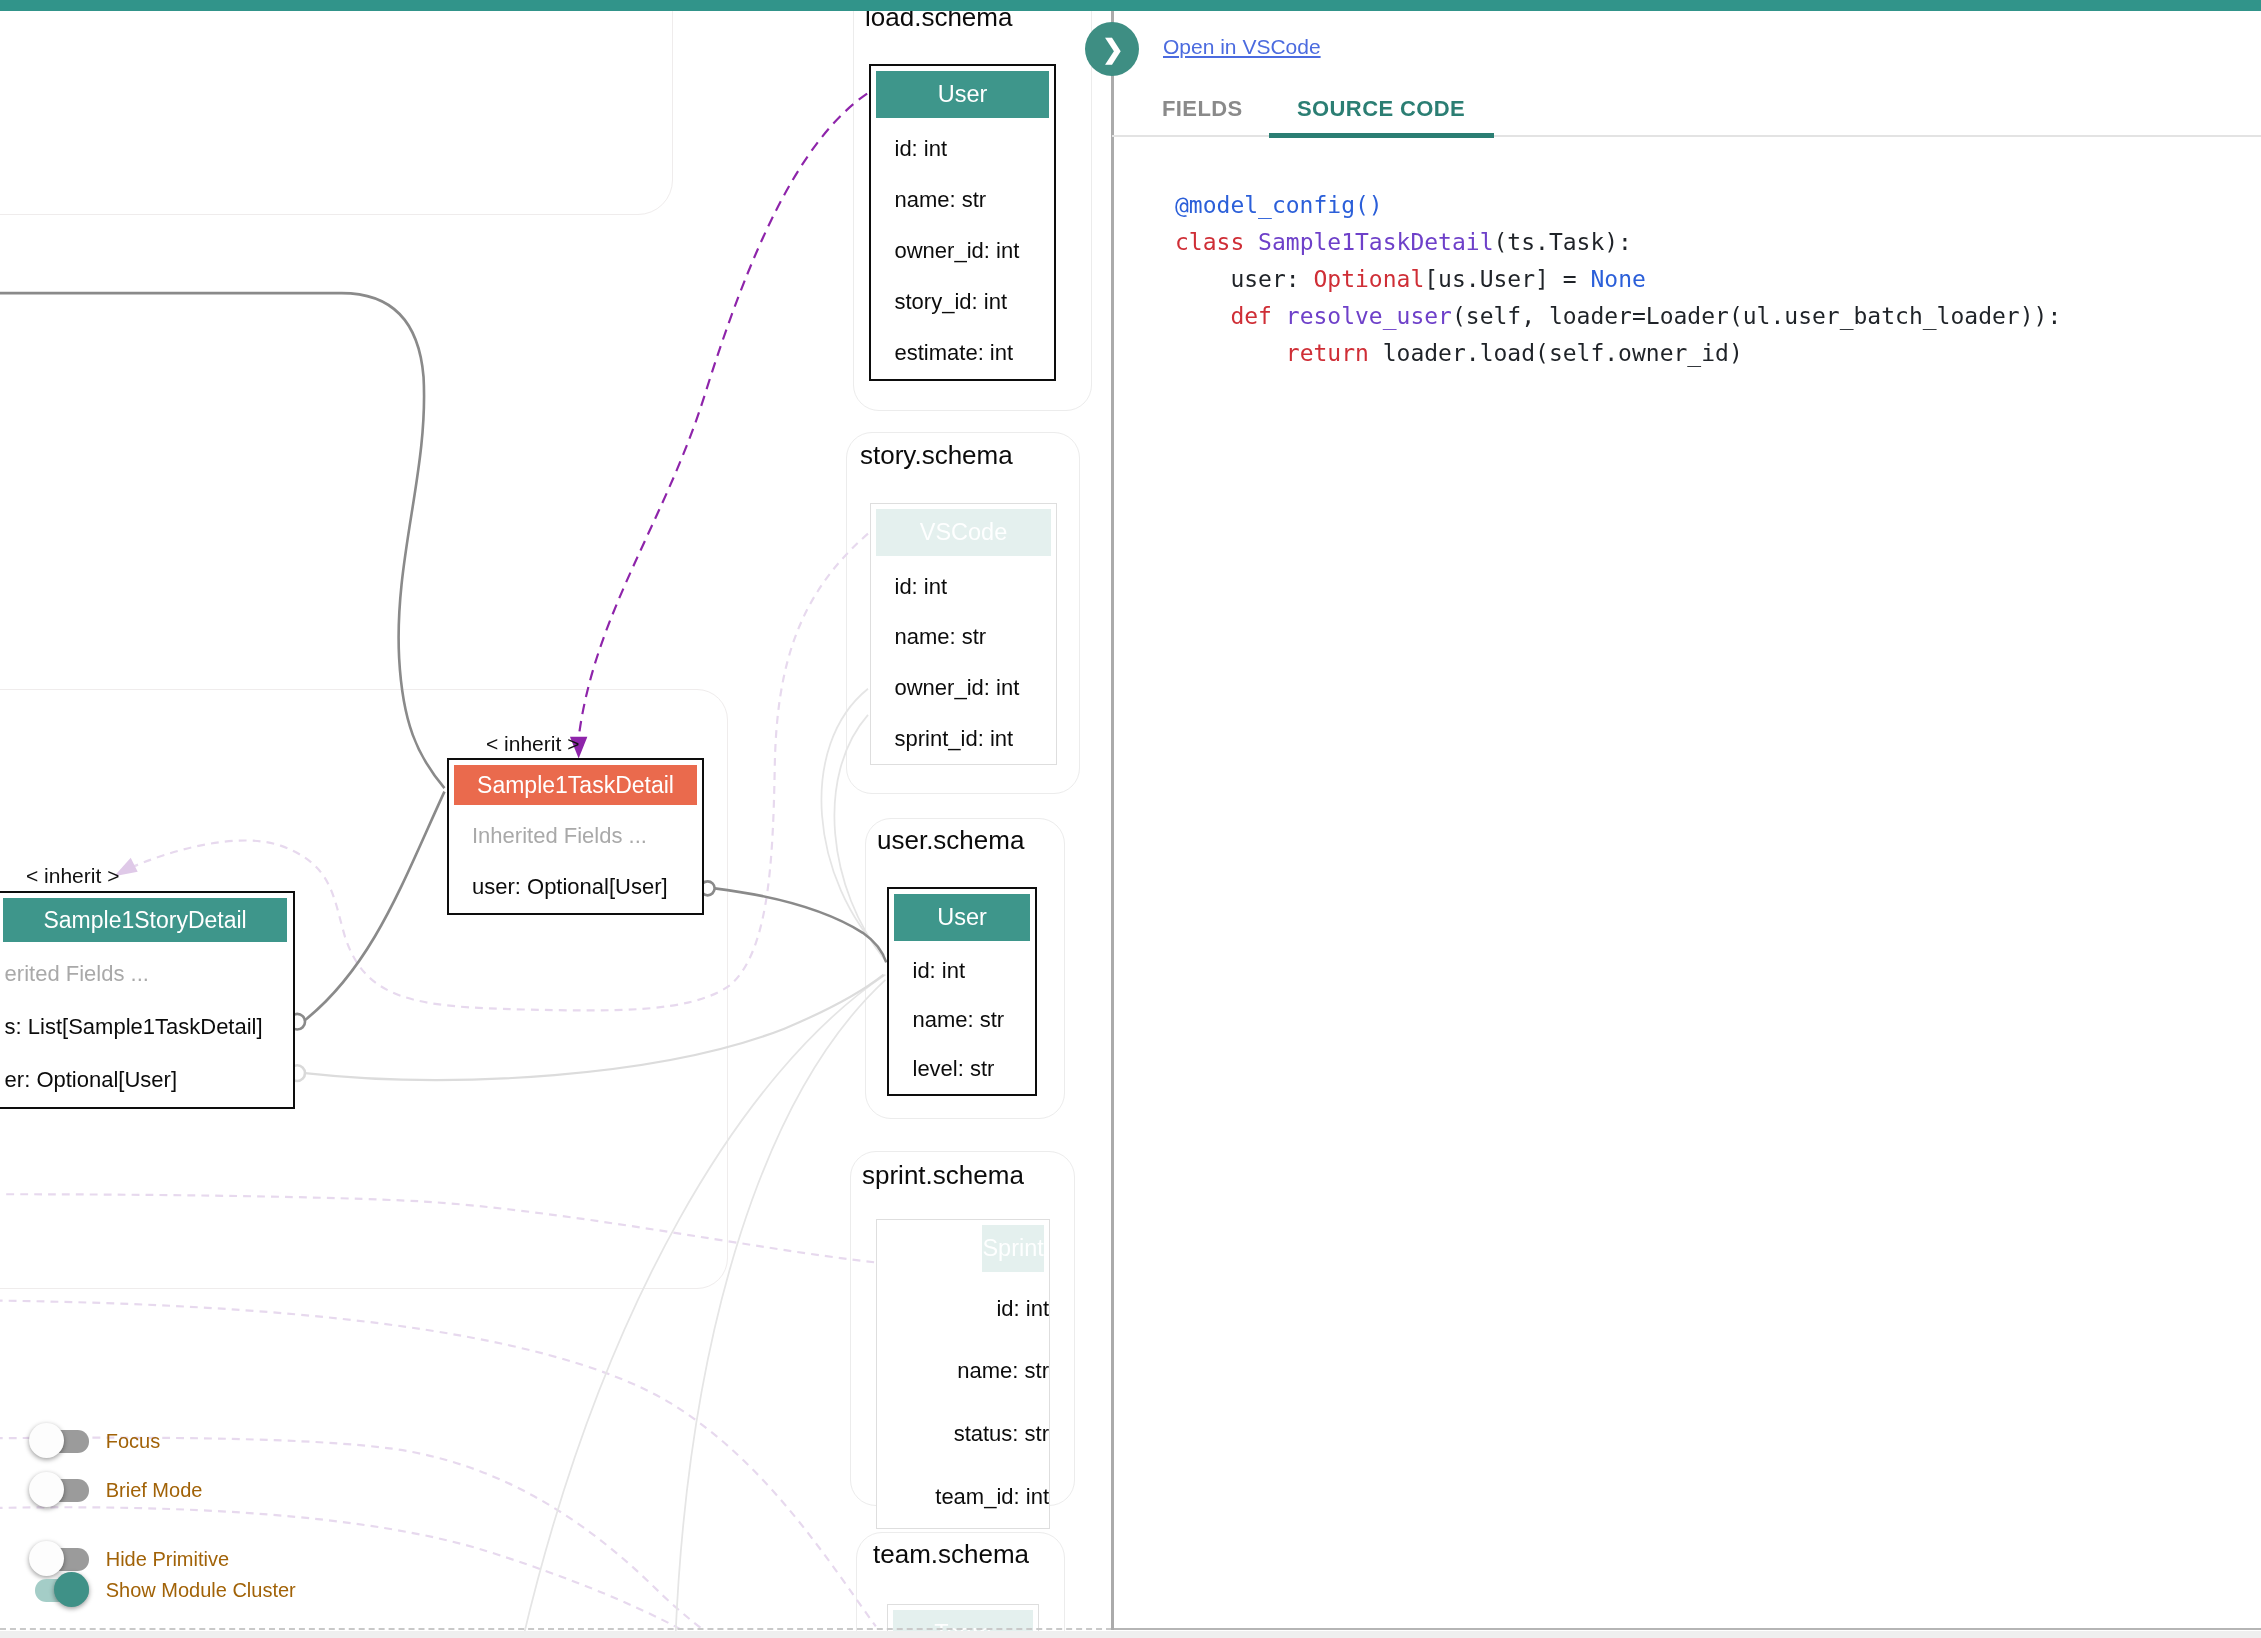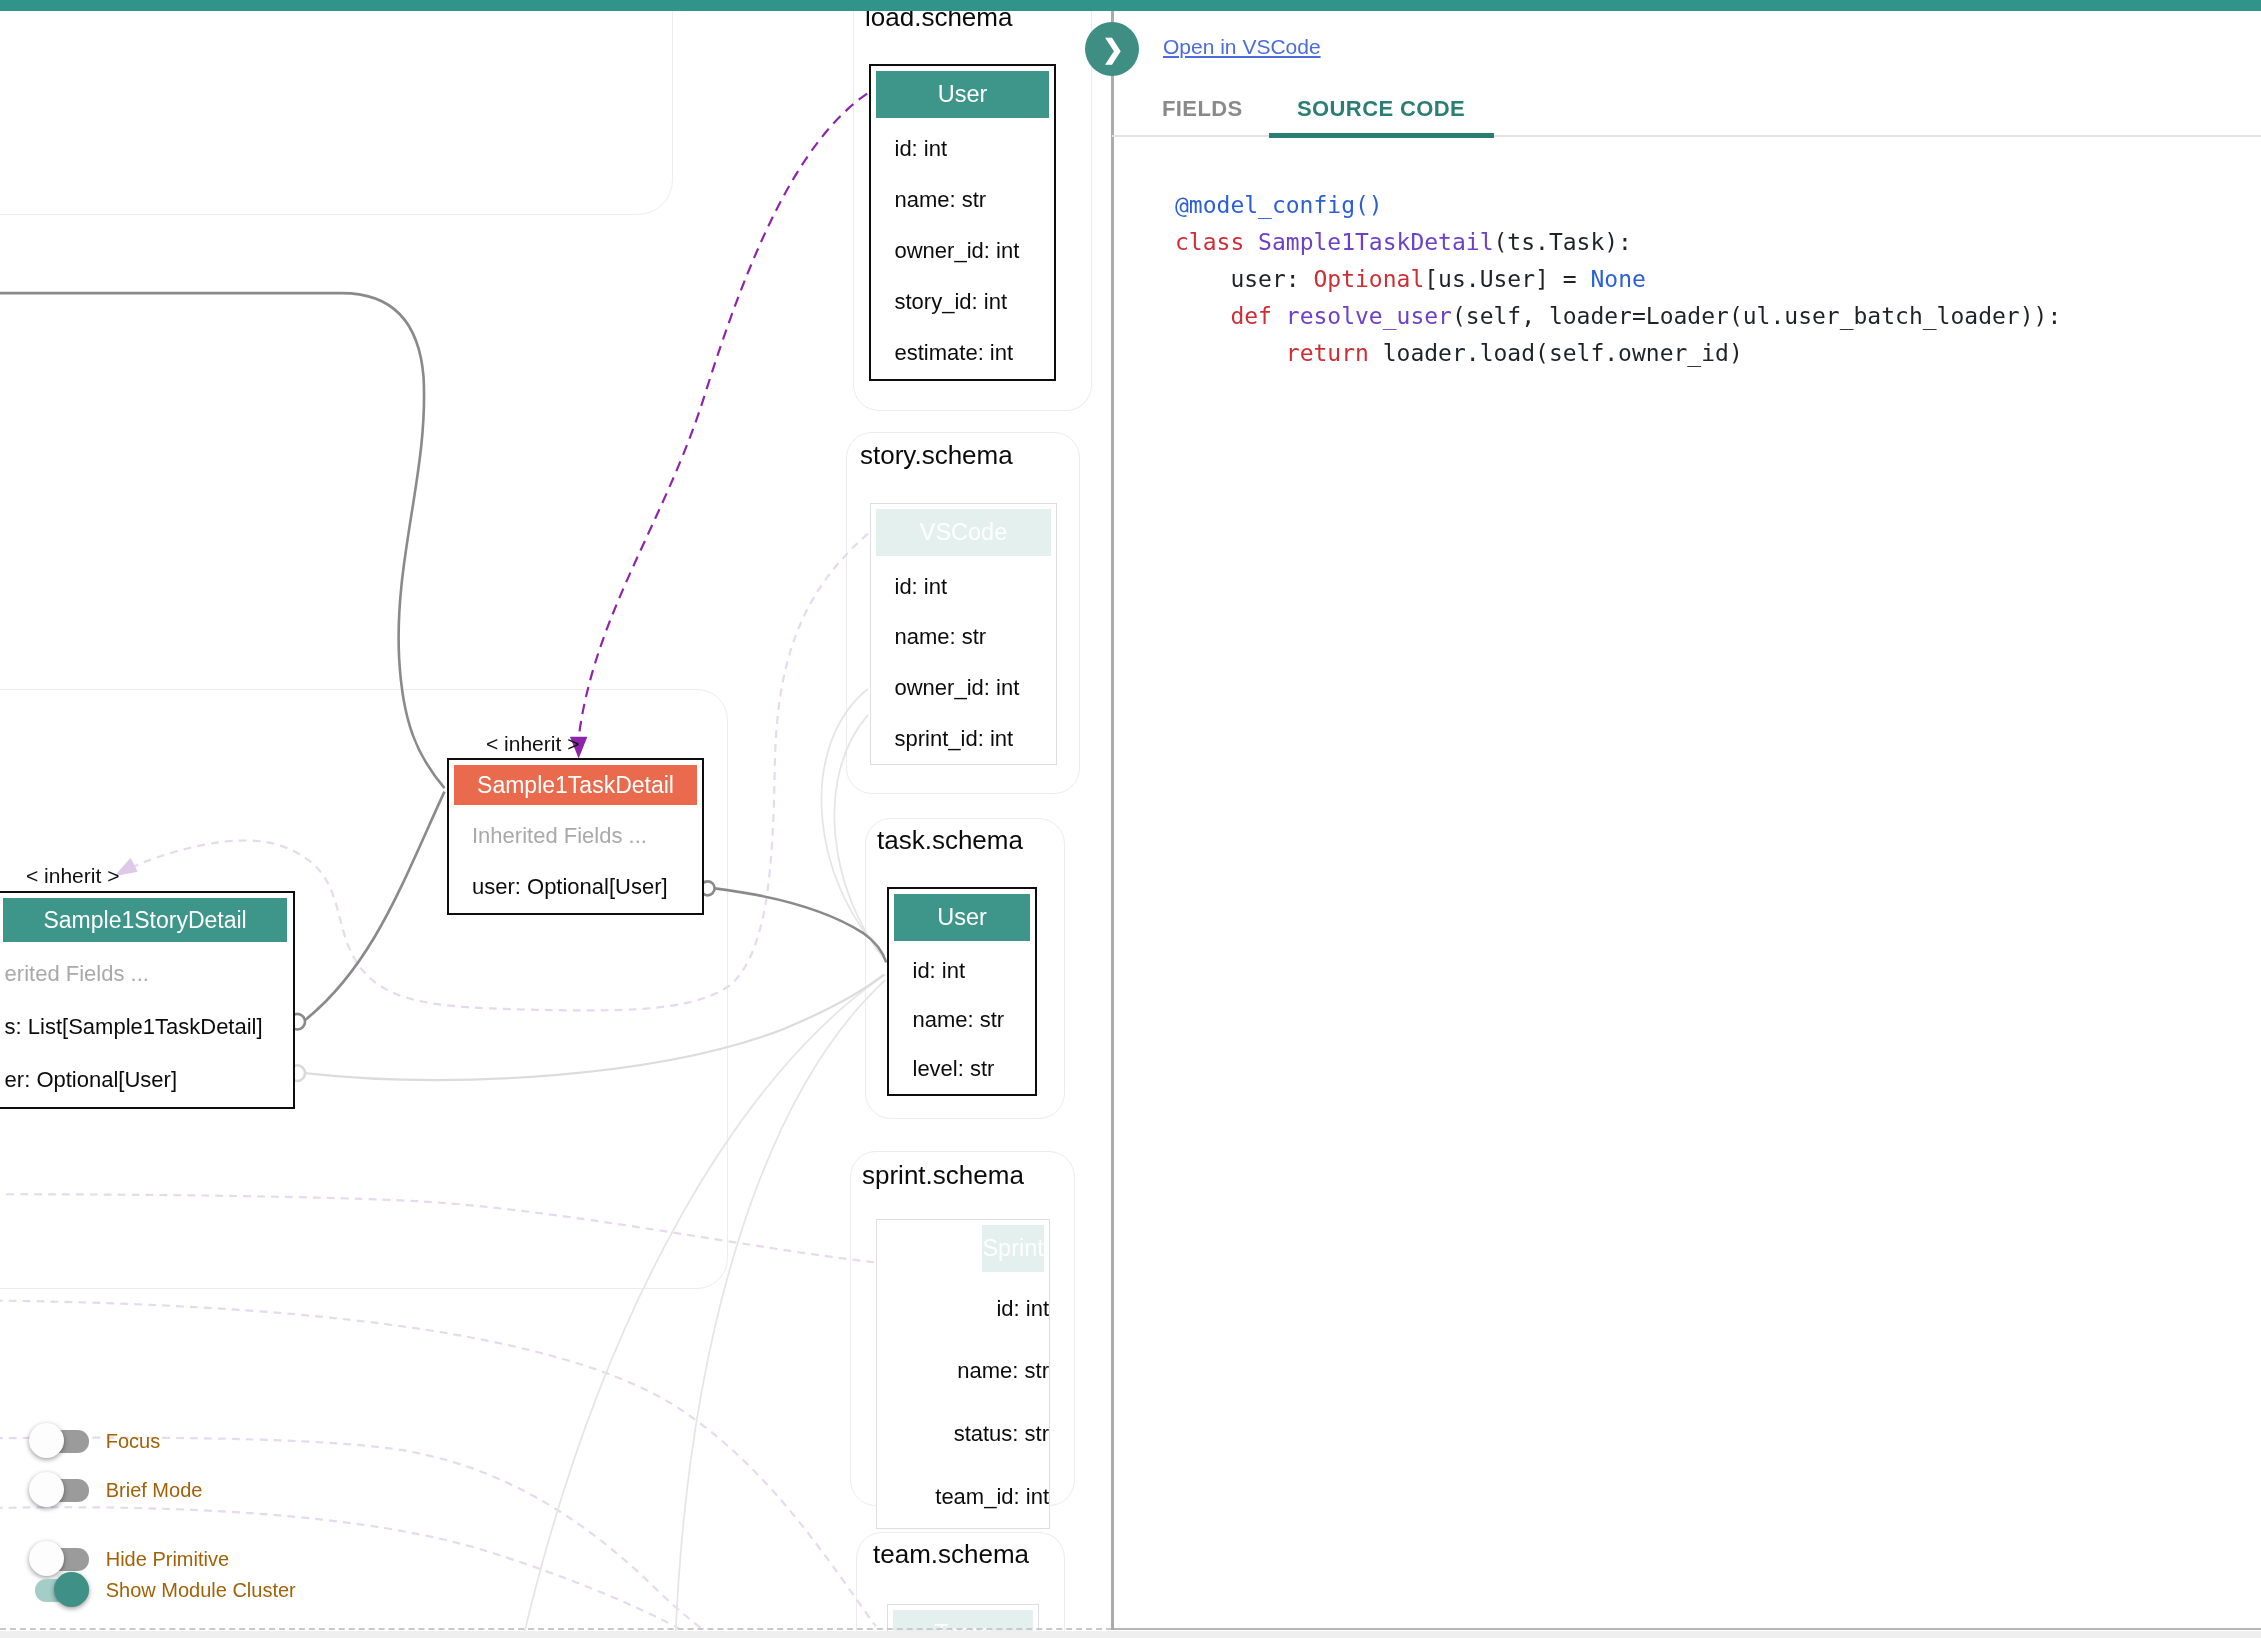--- a/index.html
+++ b/index.html
@@ -77,21 +77,21 @@
     <div class="cluster big" style="left:-87px; top:-87px; width:760px; height:302px;"></div>
     <div class="cluster big" style="left:-70px; top:689px; width:798px; height:600px; border-radius:31px;"></div>
     <div class="cluster" style="left:853px; top:-37px; width:239px; height:448px;"></div>
     <div class="cluster" style="left:846px; top:432px; width:234px; height:362px;"></div>
     <div class="cluster" style="left:865px; top:818px; width:200px; height:301px;"></div>
     <div class="cluster" style="left:850px; top:1151px; width:225px; height:355px;"></div>
     <div class="cluster" style="left:856px; top:1532px; width:209px; height:174px;"></div>
 
     <div class="mod-label" style="left:865px; top:1.7px;">load.schema</div>
     <div class="mod-label" style="left:860px; top:440px;">story.schema</div>
-    <div class="mod-label" style="left:877px; top:825px;">task.schema</div>
+    <div class="mod-label" style="left:877px; top:825px;">user.schema</div>
     <div class="mod-label" style="left:862px; top:1160px;">sprint.schema</div>
     <div class="mod-label" style="left:873px; top:1539px;">team.schema</div>
 
     <svg class="edges" width="1112" height="1639" viewBox="0 0 1276 1880">
 
       <g stroke="#e7d9ee" stroke-width="2.5" fill="none" stroke-dasharray="9 7">
         <path d="M 996 612 C 918 680 891 760 889 880 C 887 995 881 1092 838 1130 C 792 1163 700 1160 600 1158 C 478 1155 420 1148 396 1075 C 382 1028 382 992 322 970 C 272 953 192 976 144 998"></path>
         <path d="M 1003 1448 C 860 1432 650 1388 480 1378 C 380 1373 200 1370 -6 1370"></path>
         <path d="M -6 1492 C 300 1496 620 1520 770 1610 C 880 1678 950 1790 1005 1866"></path>
         <path d="M -6 1650 C 200 1648 360 1650 450 1662 C 580 1680 680 1750 760 1830 C 790 1858 810 1872 820 1880"></path>

